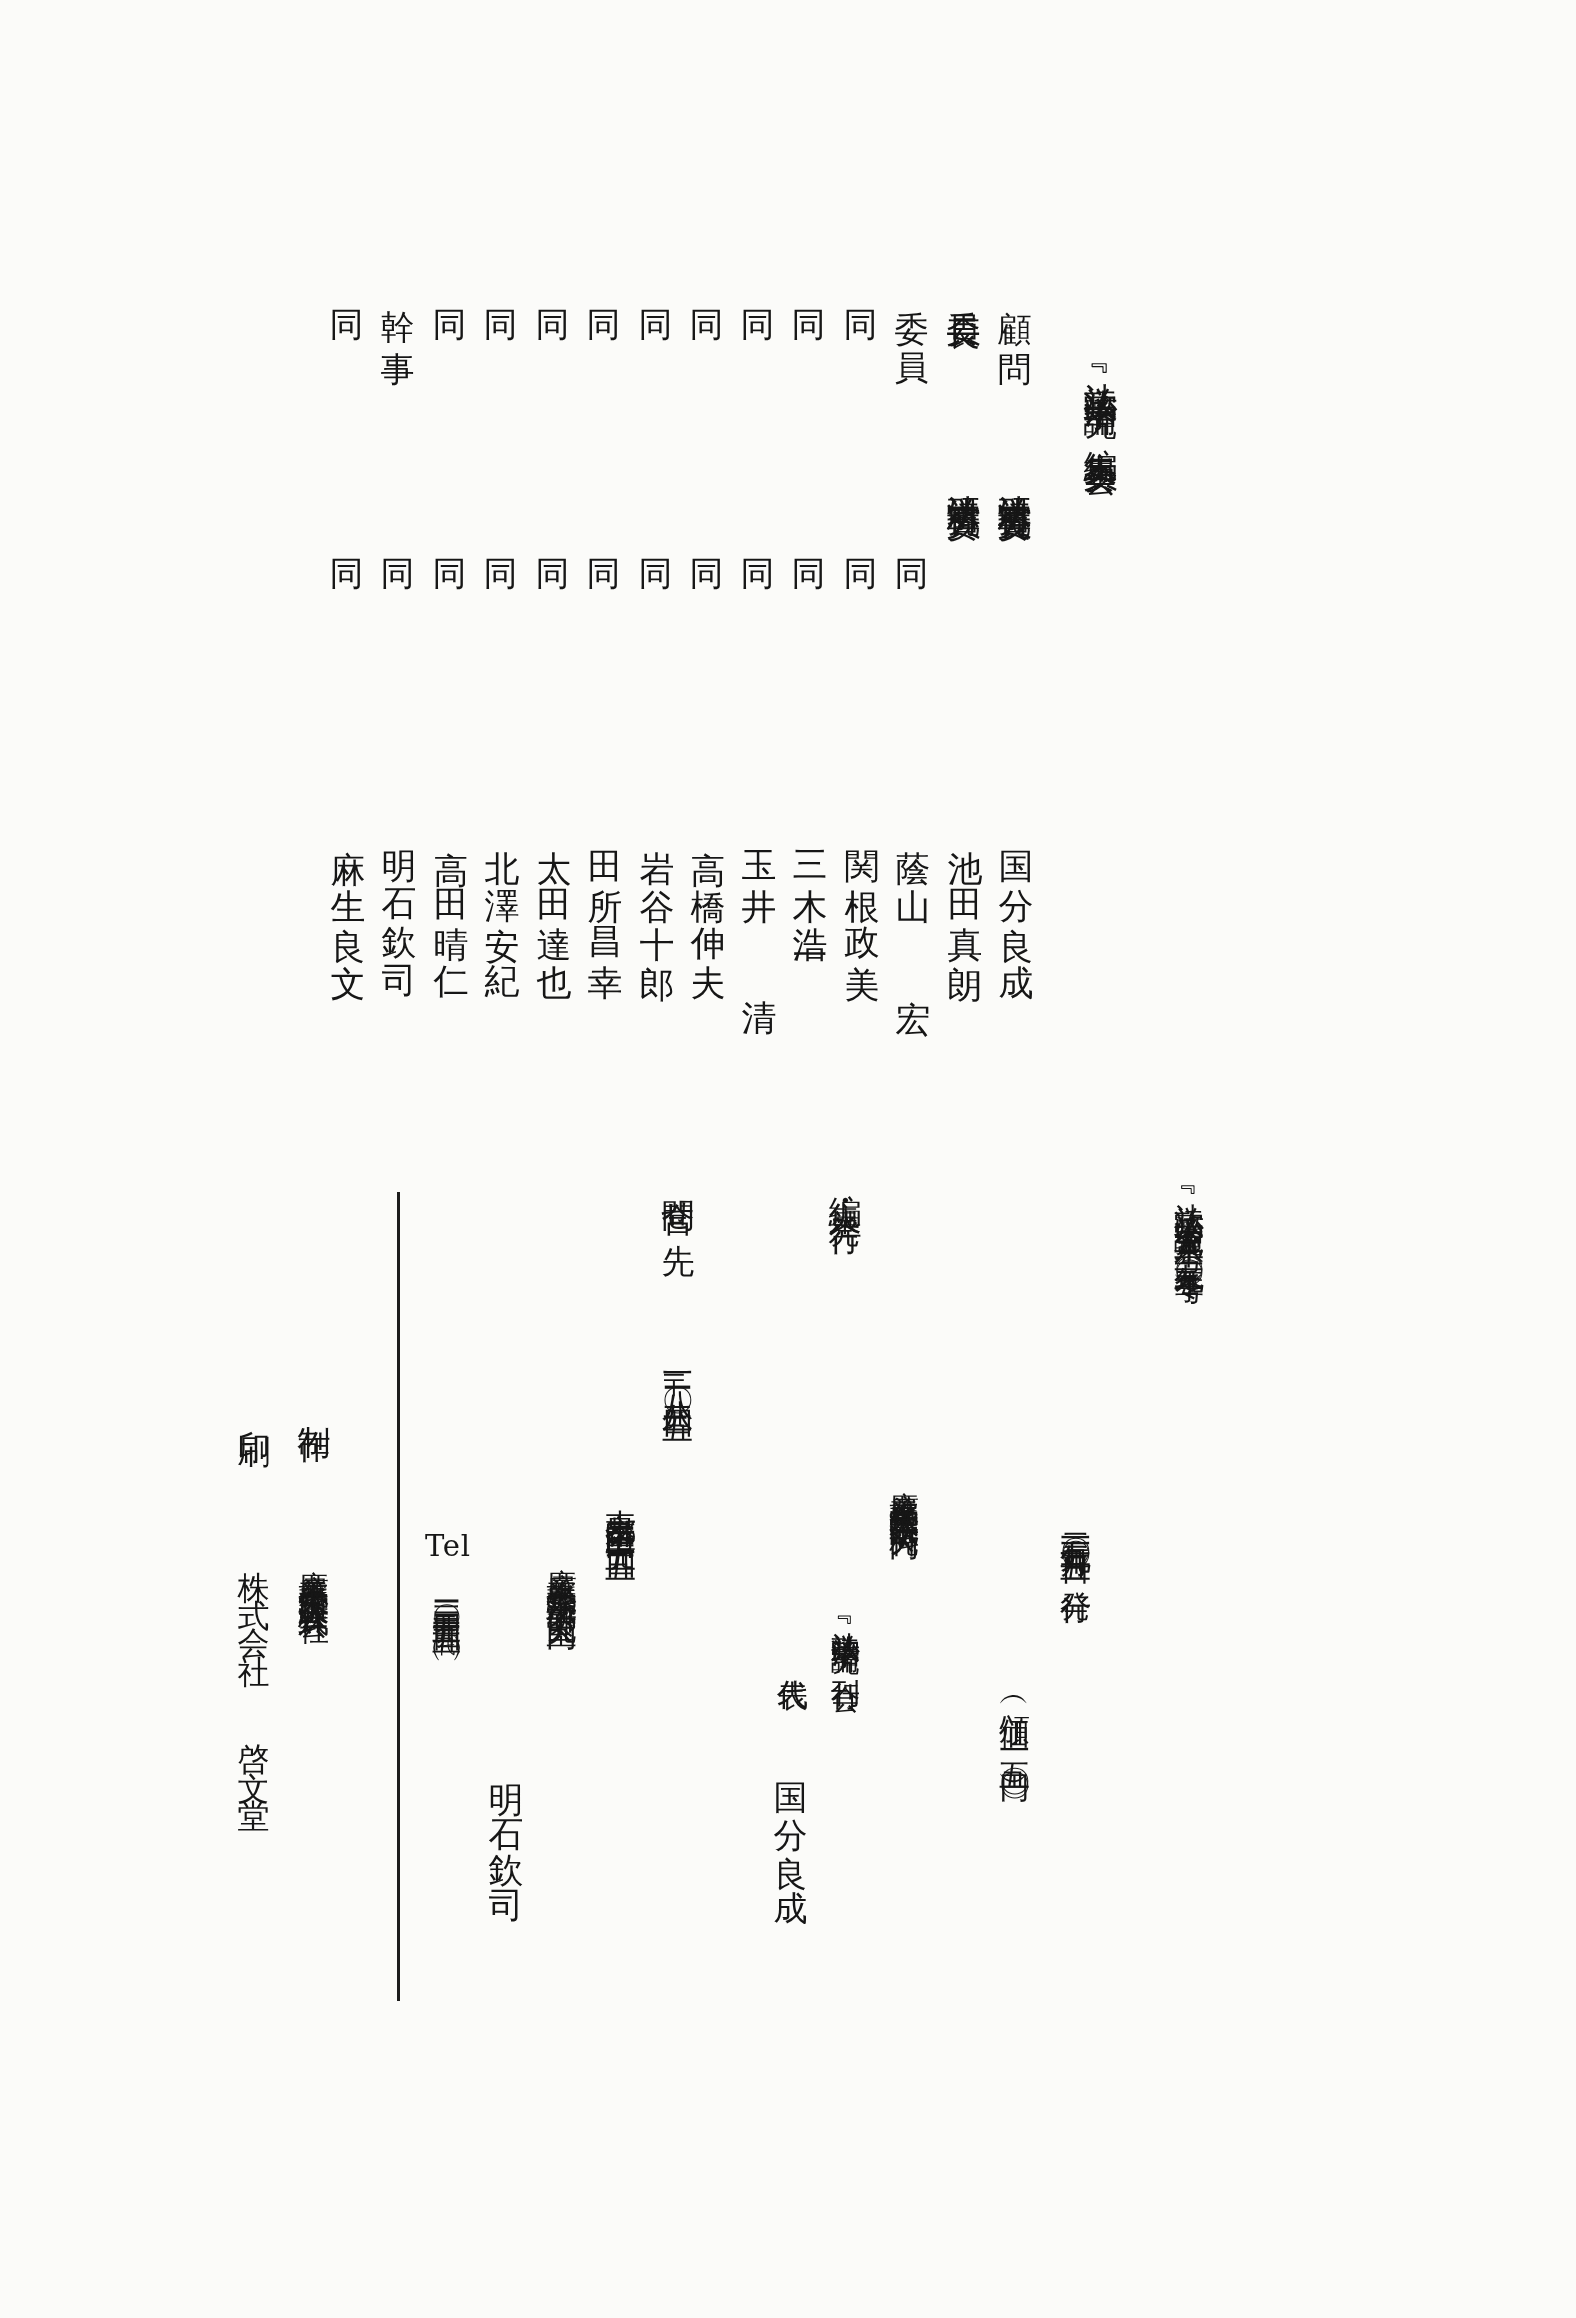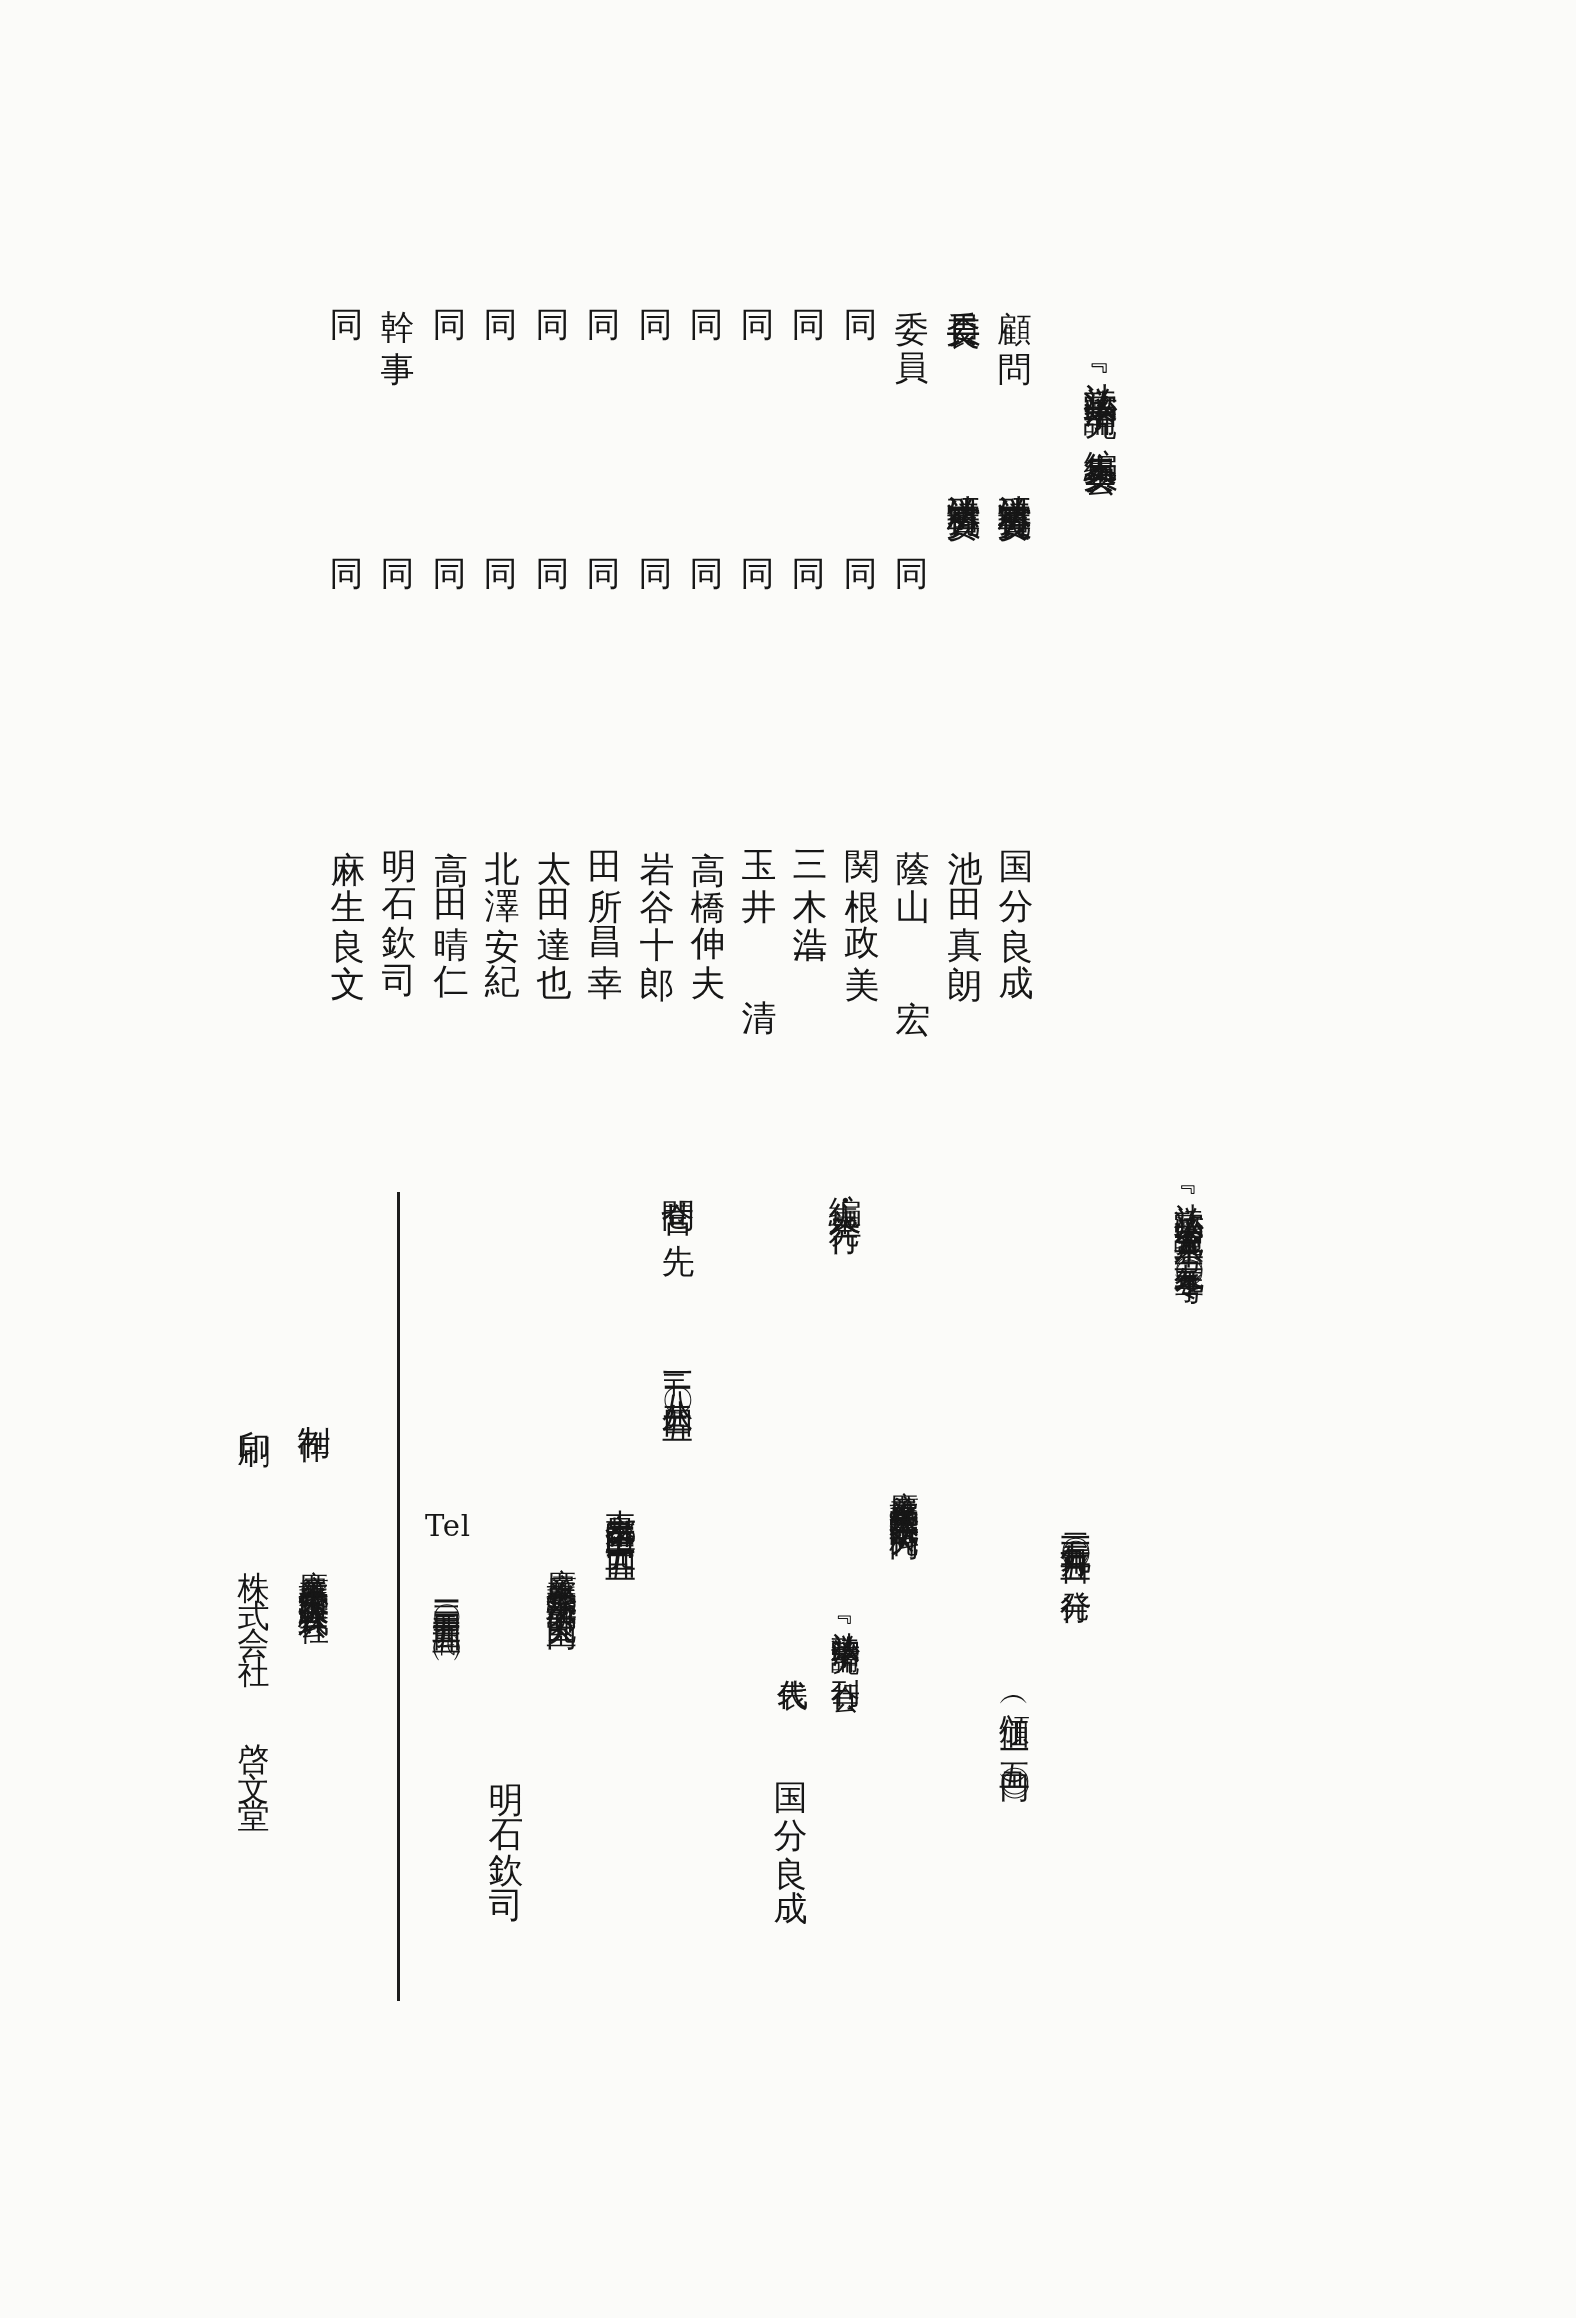--- a/index.html
+++ b/index.html
@@ -12,21 +12,21 @@
     font-family:"DejaVu Serif","Liberation Serif",serif;
     color:#161616;
   }
   .v{
     position:absolute;
     writing-mode:vertical-rl;
     text-orientation:mixed;
     white-space:nowrap;
     line-height:1;
   }
-  .h{position:absolute;white-space:nowrap;line-height:1;}
+  .h{position:absolute;white-space:nowrap;line-height:1;margin-top:20px;}
 
   
   .cm-title{left:1084px;top:353px;font-size:34px;letter-spacing:3.5px;}
   .member{position:absolute;top:0;width:39px;height:1188px;}
   .member .v{left:0;}
   .role{top:283px;font-size:34px;letter-spacing:4.2px;}
   .aff-full{top:468px;font-size:34px;letter-spacing:2.1px;}
   .aff-dou{top:532px;font-size:34px;}
   .name{top:823px;font-size:35px;letter-spacing:38px;}
 

